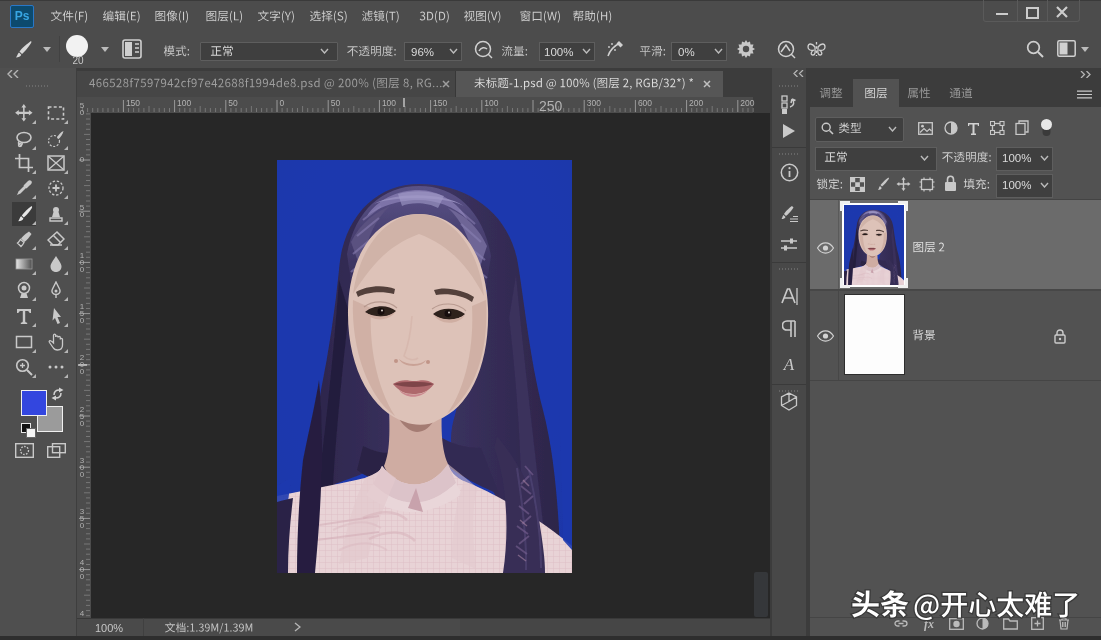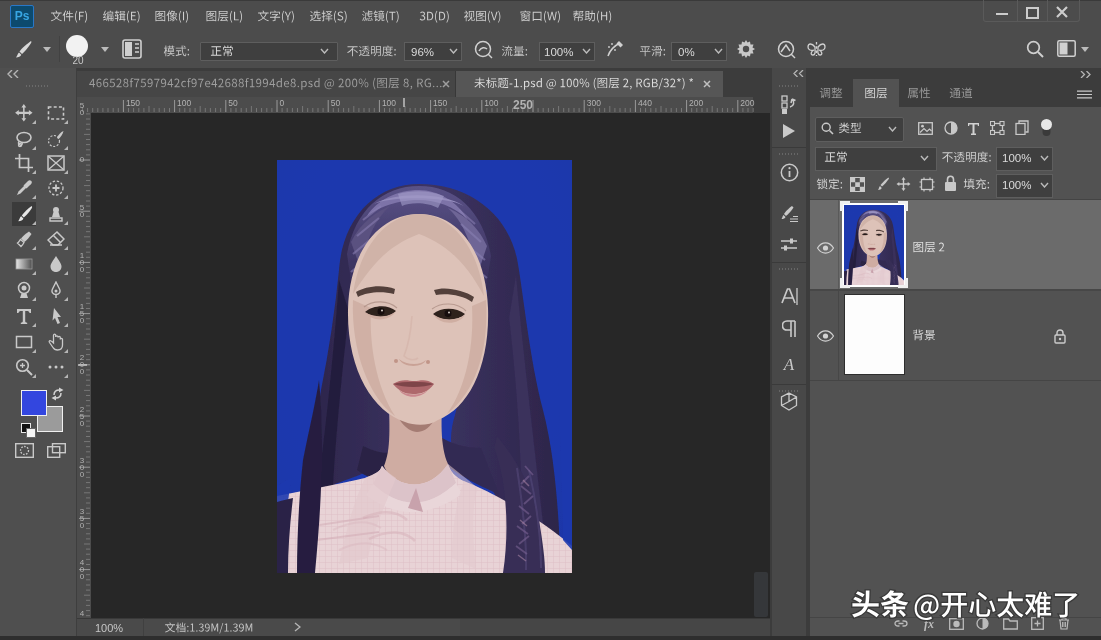--- a/index.html
+++ b/index.html
@@ -559,23 +559,23 @@
     <path d="M327 1 V10" stroke="#e0e0e0" stroke-width="1.2"></path>
   </svg>
 <div style="position:absolute;left:125.9px;top:98px;font-size:8.5px;color:#b2b2b2;white-space:pre;">150</div>
 <div style="position:absolute;left:177.10000000000002px;top:98px;font-size:8.5px;color:#b2b2b2;white-space:pre;">100</div>
 <div style="position:absolute;left:228.3px;top:98px;font-size:8.5px;color:#b2b2b2;white-space:pre;">50</div>
 <div style="position:absolute;left:279.5px;top:98px;font-size:8.5px;color:#b2b2b2;white-space:pre;">0</div>
 <div style="position:absolute;left:330.70000000000005px;top:98px;font-size:8.5px;color:#b2b2b2;white-space:pre;">50</div>
 <div style="position:absolute;left:381.9px;top:98px;font-size:8.5px;color:#b2b2b2;white-space:pre;">100</div>
 <div style="position:absolute;left:433.1px;top:98px;font-size:8.5px;color:#b2b2b2;white-space:pre;">150</div>
 <div style="position:absolute;left:484.30000000000007px;top:98px;font-size:8.5px;color:#b2b2b2;white-space:pre;">100</div>
-<div style="position:absolute;left:513px;top:98px;font-size:12px;color:#b2b2b2;white-space:pre;font-weight:bold;">250</div>
+<div style="position:absolute;left:539px;top:98px;font-size:14px;color:#b2b2b2;white-space:pre;">250</div>
 <div style="position:absolute;left:586.7px;top:98px;font-size:8.5px;color:#b2b2b2;white-space:pre;">300</div>
-<div style="position:absolute;left:637.9px;top:98px;font-size:8.5px;color:#b2b2b2;white-space:pre;">440</div>
+<div style="position:absolute;left:637.9px;top:98px;font-size:8.5px;color:#b2b2b2;white-space:pre;">600</div>
 <div style="position:absolute;left:689.1px;top:98px;font-size:8.5px;color:#b2b2b2;white-space:pre;">200</div>
 <div style="position:absolute;left:740.3000000000001px;top:98px;font-size:8.5px;color:#b2b2b2;white-space:pre;">200</div>
 <svg class="abs" style="left:77px;top:113px" width="14" height="505" viewBox="0 0 14 505">
     <path d="M9 0.9 H13" stroke="#8a8a8a" stroke-width="0.7"></path>
     <path d="M9 6.0 H13" stroke="#8a8a8a" stroke-width="0.7"></path>
     <path d="M9 11.2 H13" stroke="#8a8a8a" stroke-width="0.7"></path>
     <path d="M9 16.3 H13" stroke="#8a8a8a" stroke-width="0.7"></path>
     <path d="M7 21.4 H13" stroke="#8a8a8a" stroke-width="0.7"></path>
     <path d="M9 26.5 H13" stroke="#8a8a8a" stroke-width="0.7"></path>
     <path d="M9 31.6 H13" stroke="#8a8a8a" stroke-width="0.7"></path>

